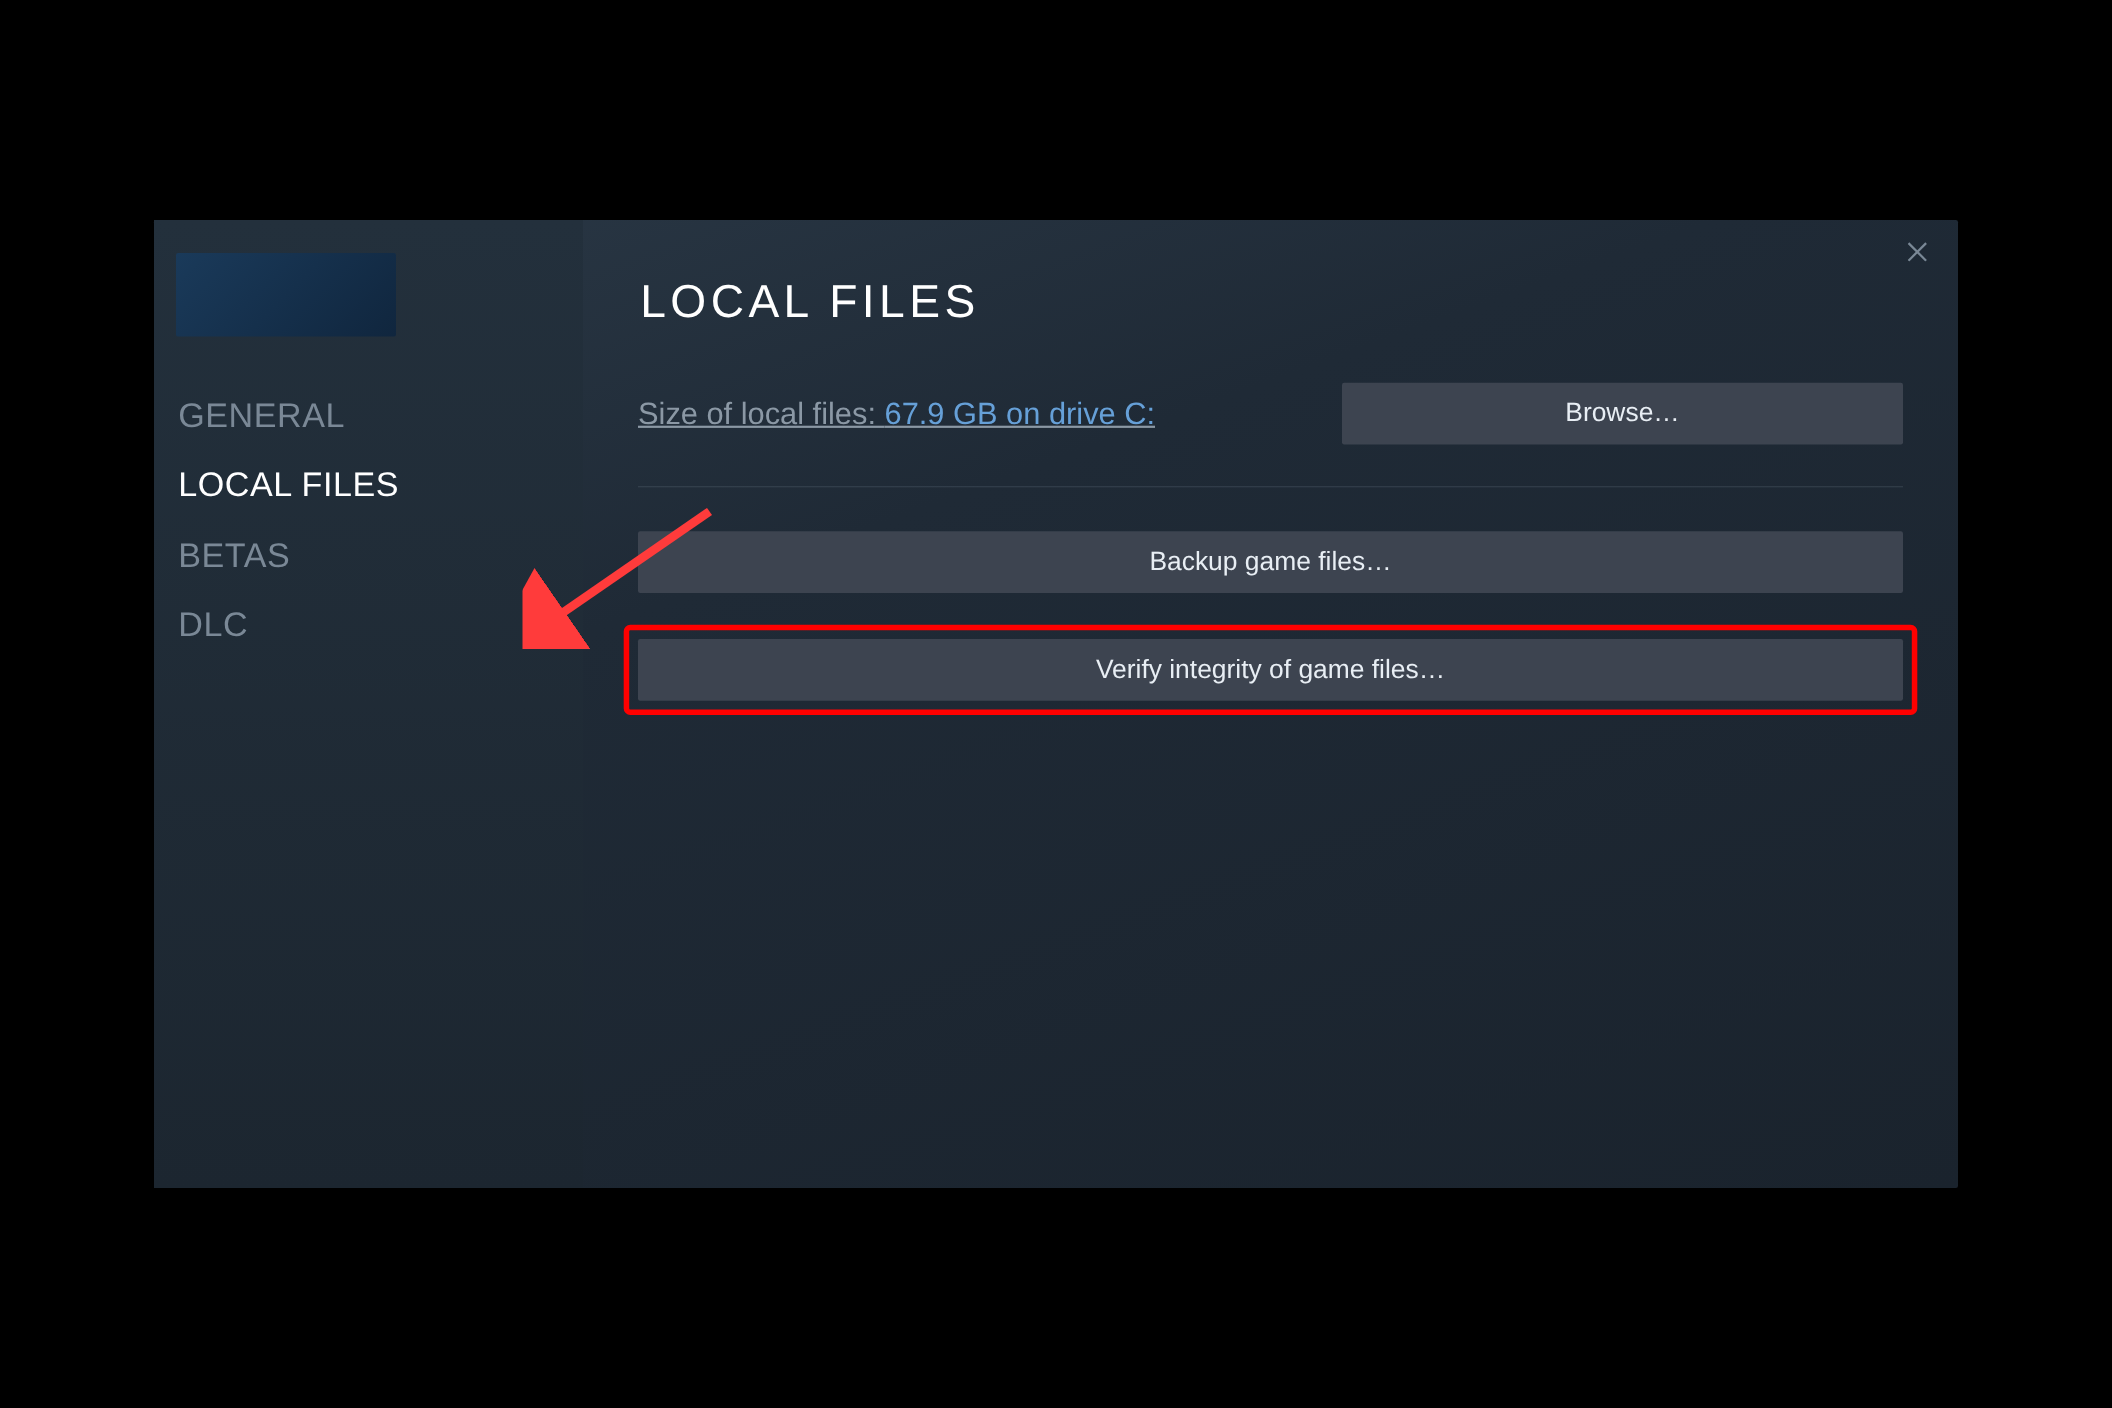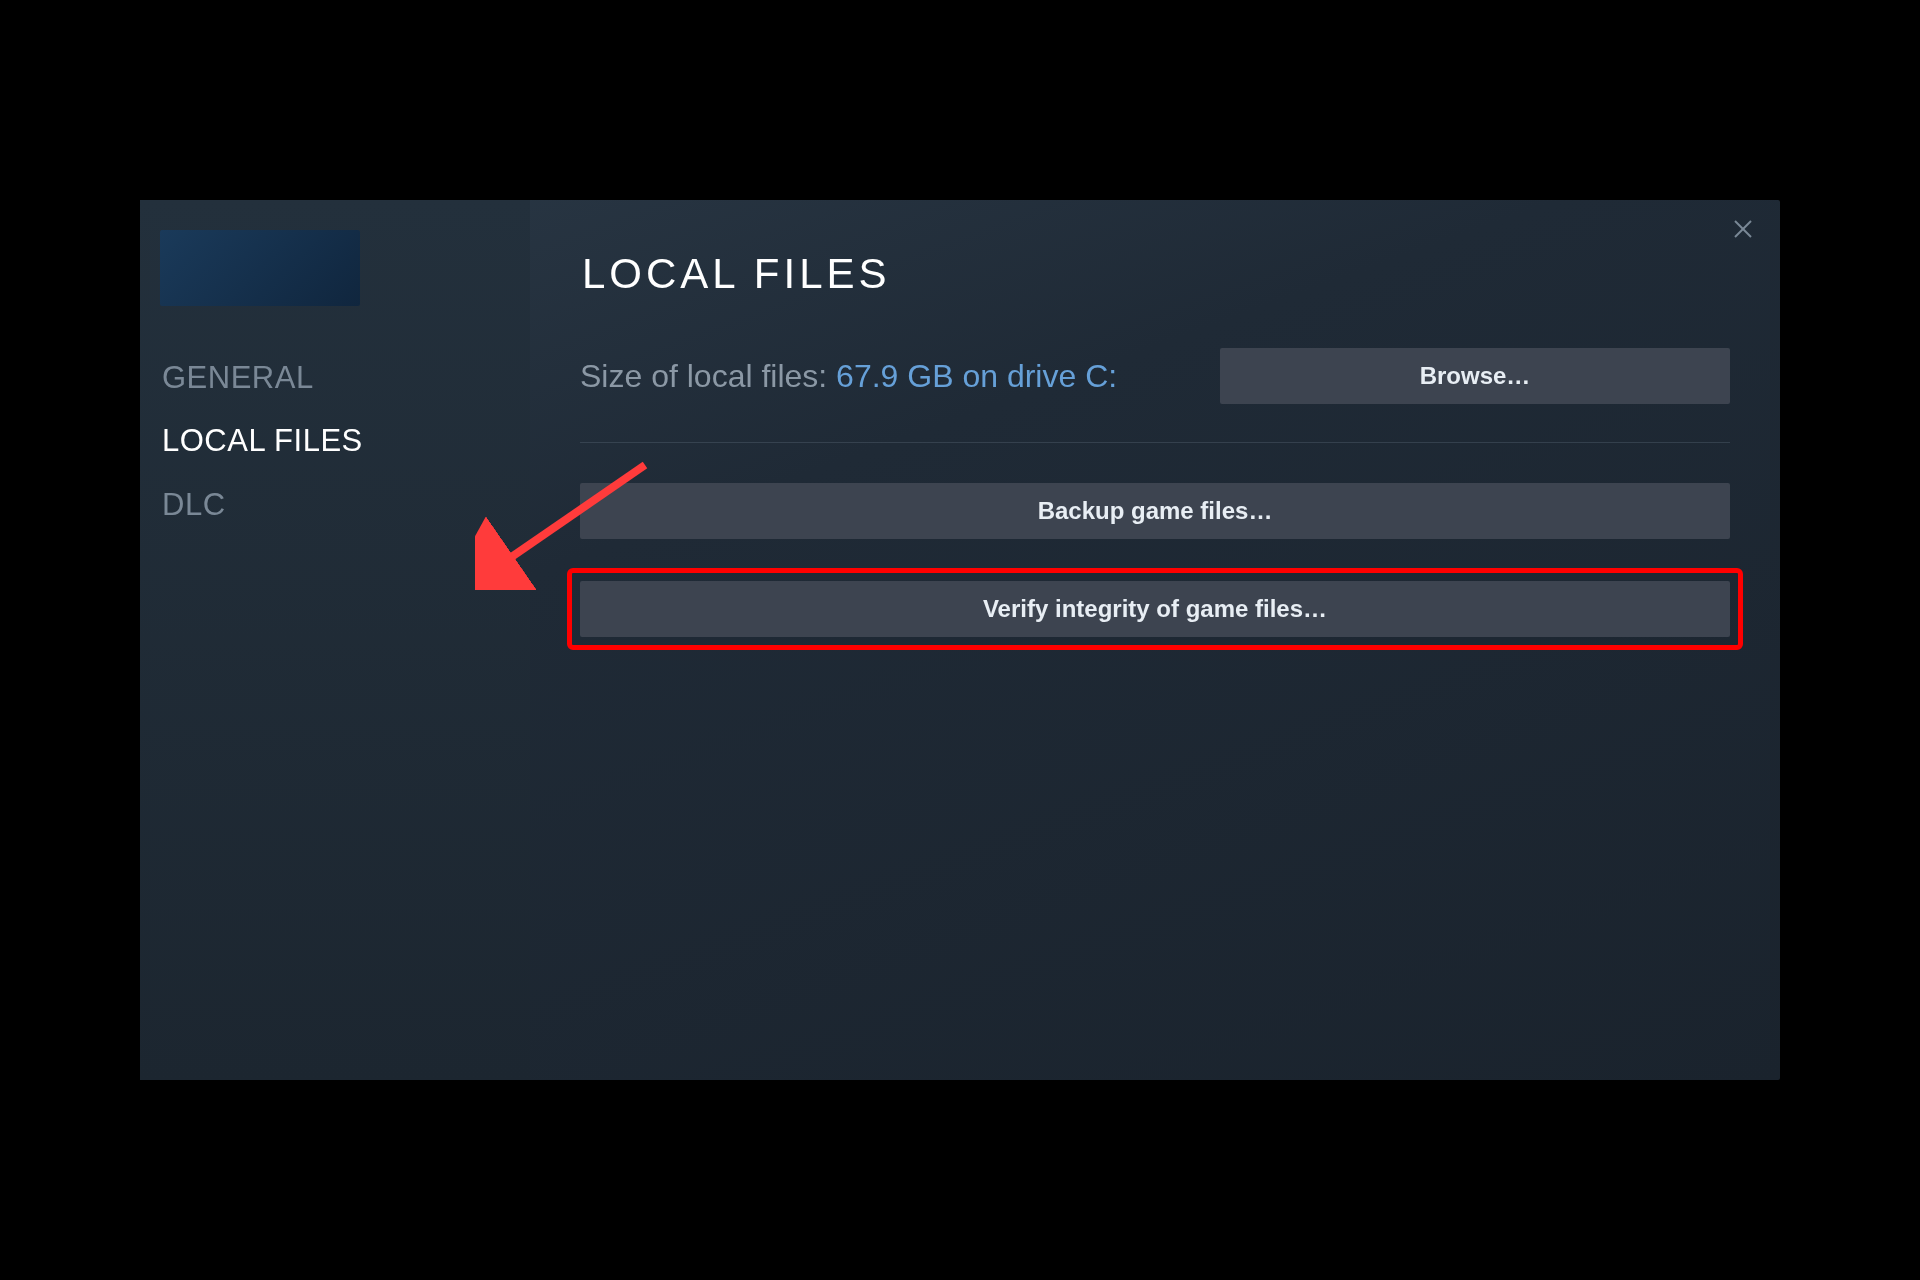--- a/index.html
+++ b/index.html
@@ -82,37 +82,37 @@
       margin-bottom: 50px;
       margin-left: 2px;
     }
     .file-row {
       display: flex;
       align-items: center;
       justify-content: space-between;
       margin-bottom: 38px;
     }
     .size-label {
-      font-size: 32px;
+      font-size: 28px;
       color: #8b98a5;
+      text-decoration: underline;
     }
     .size-value {
       color: #66a0d8;
     }
     .btn {
       background: #3d4450;
       color: #e8eef4;
       border: none;
       font-size: 24px;
       padding: 14px 0;
       cursor: pointer;
       border-radius: 2px;
       text-align: center;
       font-family: inherit;
-      font-weight: bold;
     }
     .btn-browse {
       width: 510px;
     }
     .divider {
       height: 1px;
       background: rgba(120, 135, 150, 0.25);
       margin-bottom: 40px;
     }
     .action-buttons {
@@ -146,20 +146,21 @@
   </style>
 </head>
 <body>
 
 <div class="dialog">
 
   <div class="sidebar">
     <div class="game-thumb"></div>
     <div class="sidebar-item">GENERAL</div>
     <div class="sidebar-item active">LOCAL FILES</div>
+    <div class="sidebar-item">BETAS</div>
     <div class="sidebar-item">DLC</div>
   </div>
 
   <div class="content">
     <div class="close-btn">
       <svg viewBox="0 0 18 18">
         <line x1="1" y1="1" x2="17" y2="17" stroke="#7a8896" stroke-width="2"></line>
         <line x1="17" y1="1" x2="1" y2="17" stroke="#7a8896" stroke-width="2"></line>
       </svg>
     </div>

